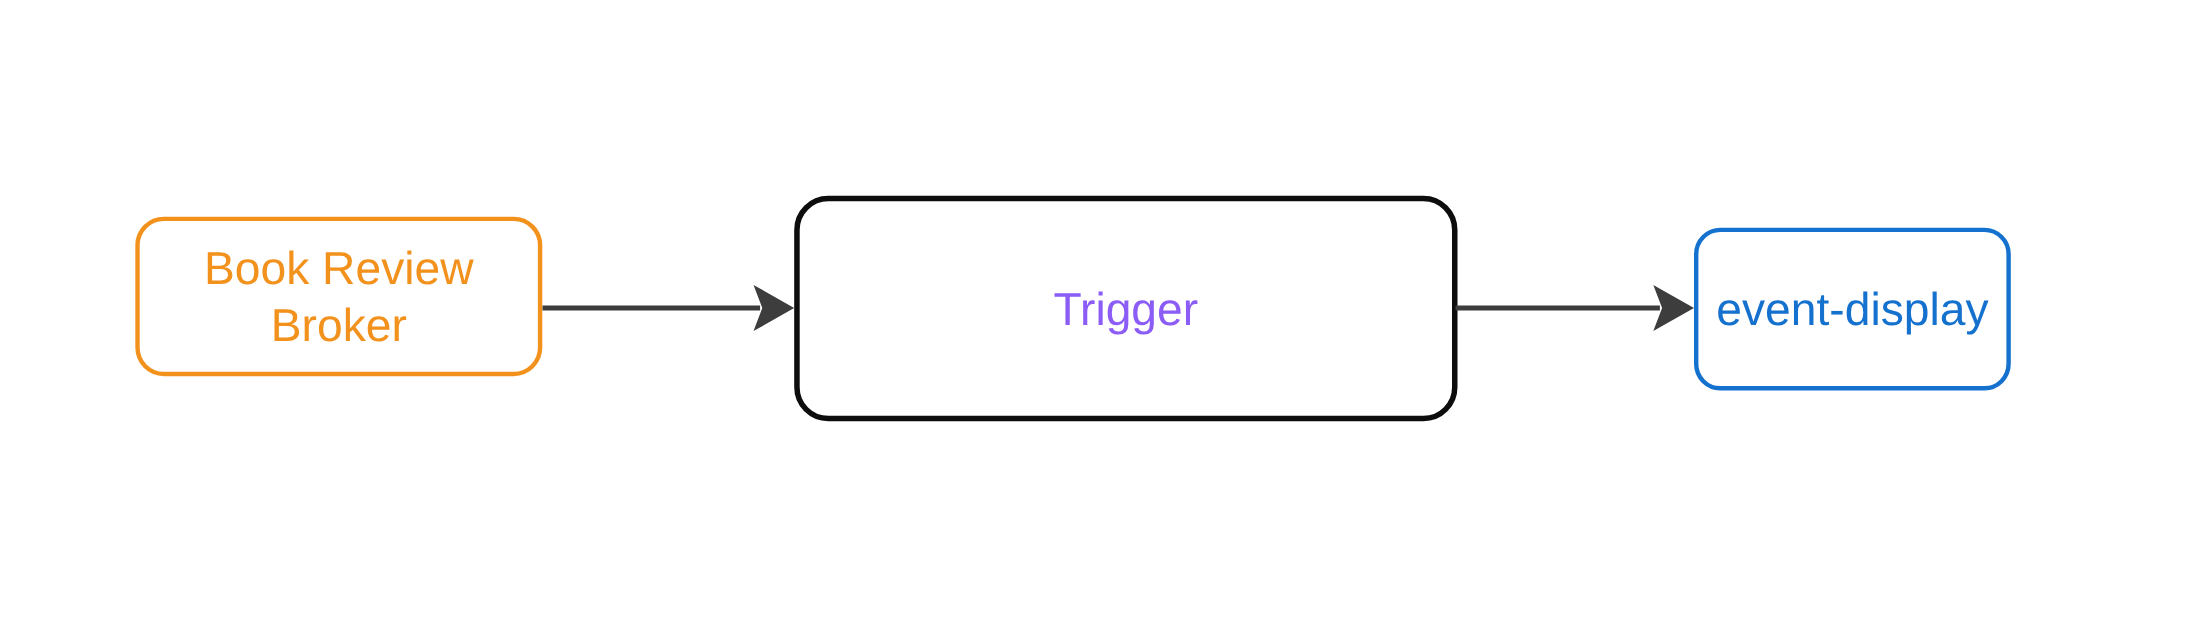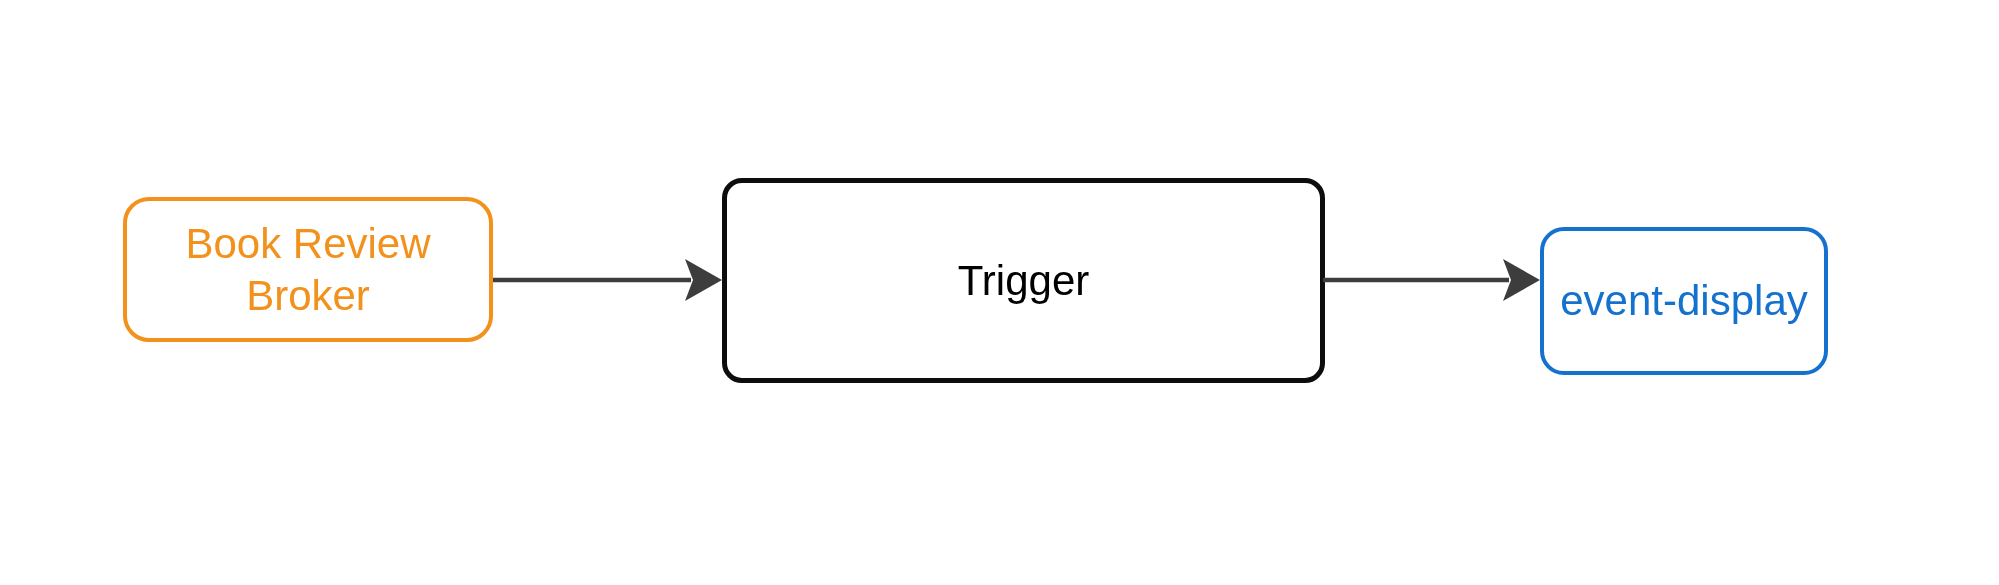--- a/index.html
+++ b/index.html
@@ -27,29 +27,28 @@
   }
   .node-broker {
     left: 123px; top: 197px; width: 370px; height: 145px;
     border: 4px solid #F2921D;
     border-radius: 26px;
     color: #F2921D;
   }
   .node-trigger {
     left: 722px; top: 178px; width: 603px; height: 205px;
     border: 5px solid #0D0D0D;
-    border-radius: 20px;
-    color: #000000;
+    border-radius: 31px;
+    color: #8b5cf6;
   }
   .node-event {
     left: 1540px; top: 207px; width: 288px; height: 148px;
     border: 4px solid #1571CE;
     border-radius: 24px;
     color: #1571CE;
-    margin-top: 20px;
   }
   .edge {
     position: absolute;
     top: 256px;
     height: 48px;
   }
   .edge-1 { left: 493px; width: 231px; }
   .edge-2 { left: 1323px; width: 219px; }
   .label-line { display: block; }
 </style>

